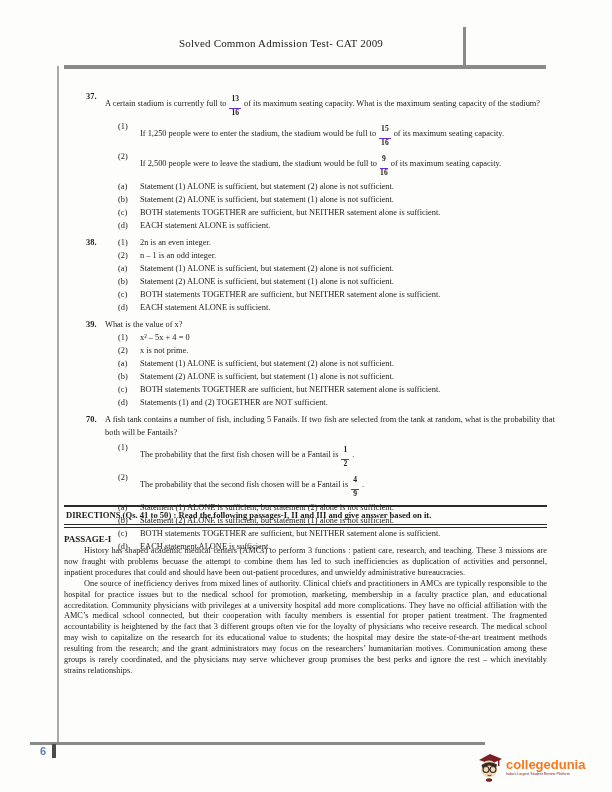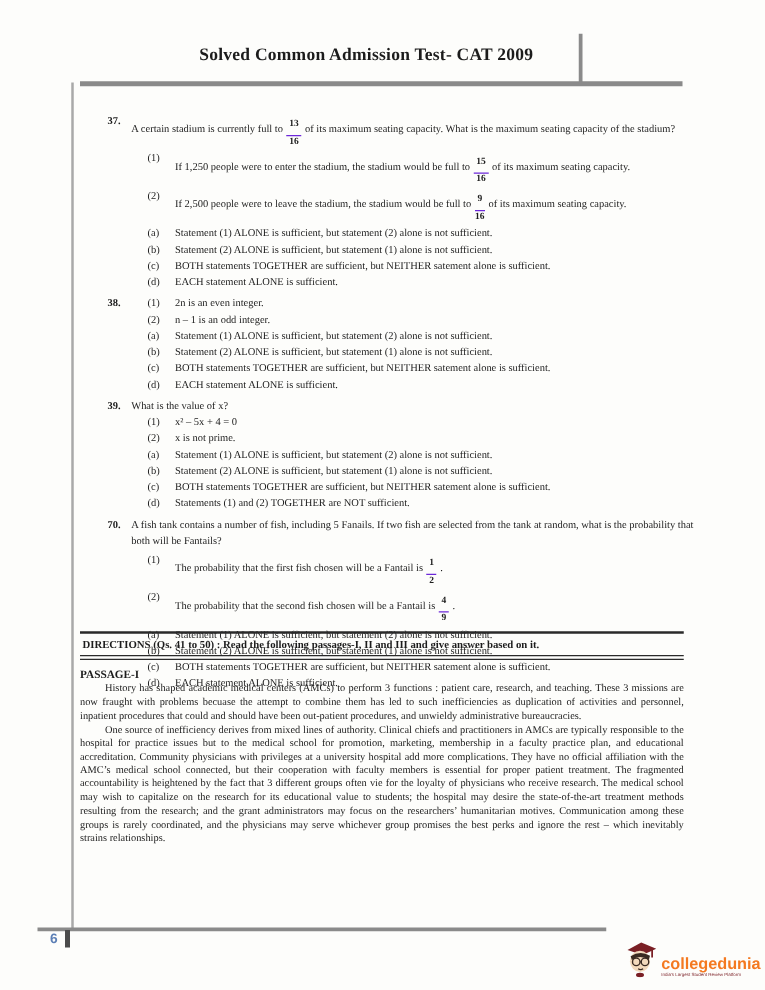--- a/index.html
+++ b/index.html
@@ -3,22 +3,22 @@
 <meta charset="utf-8">
 <style>
   html,body { margin:0; padding:0; background:#e8e8e8; }
   .page {
     position:relative; width:612px; height:792px; margin:0 auto;
     background:#fdfdfb; overflow:hidden;
     font-family:"Liberation Serif", serif; color:#1c1c1c;
   }
   
   .hdr-title {
-    position:absolute; top:37px; left:128px; width:330px;
-    text-align:center; font-weight:bold; font-size:14px; letter-spacing:.2px;
+    position:absolute; top:37px; left:116px; width:330px;
+    text-align:center; font-weight:normal; font-size:11px; letter-spacing:.2px;
   }
   .hdr-vbar { position:absolute; top:27px; left:463px; width:3px; height:41px; background:#8a8a8a; }
   .hdr-rule { position:absolute; top:65px; left:64px; width:482px; height:4px; background:#8a8a8a; }
   .left-rule { position:absolute; top:66px; left:57px; width:2px; height:677px; background:#a9a9a9; }
   
   .content { position:absolute; top:90px; left:86px; width:474px; font-size:8.4px; line-height:13px; }
   .q { display:flex; margin-bottom:4px; }
   .qnum { width:19px; font-weight:bold; flex-shrink:0; }
   .qbody { flex:1; }
   .srow { display:flex; margin-left:13px; }
@@ -40,21 +40,21 @@
   .passage-title { text-align:left; font-weight:bold; font-size:9px; margin:6px 0 2px 0; }
   .passage p {
     margin:0; text-align:justify; text-indent:20px;
     font-size:8.3px; line-height:10.9px;
   }
   
   .ftr-rule { position:absolute; top:742px; left:30px; width:455px; height:3px; background:#8a8a8a; }
   .ftr-pagenum { position:absolute; top:745px; left:40px; font-family:"Liberation Sans",sans-serif; font-weight:bold; font-size:11px; color:#5c7fb5; }
   .ftr-pagebar { position:absolute; top:744px; left:52px; width:3.5px; height:14px; background:#4b4b4b; }
   
-  .logo { position:absolute; top:752px; left:500px; display:flex; align-items:flex-end; }
+  .logo { position:absolute; top:752px; left:477px; display:flex; align-items:center; }
   .logo-mascot { width:26px; height:30px; flex-shrink:0; }
   .logo-textcol { margin-left:3px; }
   .logo-name { font-family:"Liberation Sans",sans-serif; font-weight:bold; font-size:13px; color:#f47920; line-height:13px; }
   .logo-tag { font-family:"Liberation Sans",sans-serif; font-size:3.6px; color:#7a1f25; margin-top:1px; }
 </style>
 </head>
 <body>
 
 <div class="page">
 

